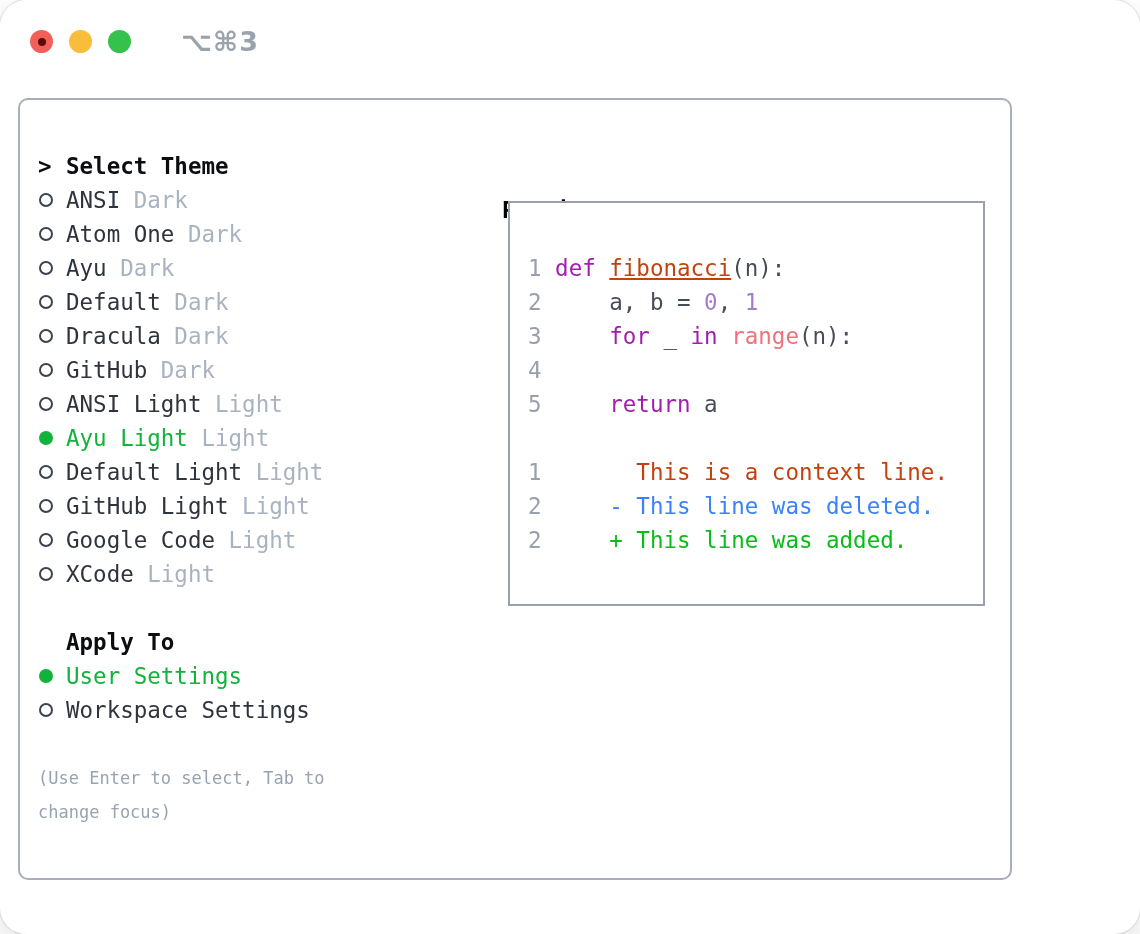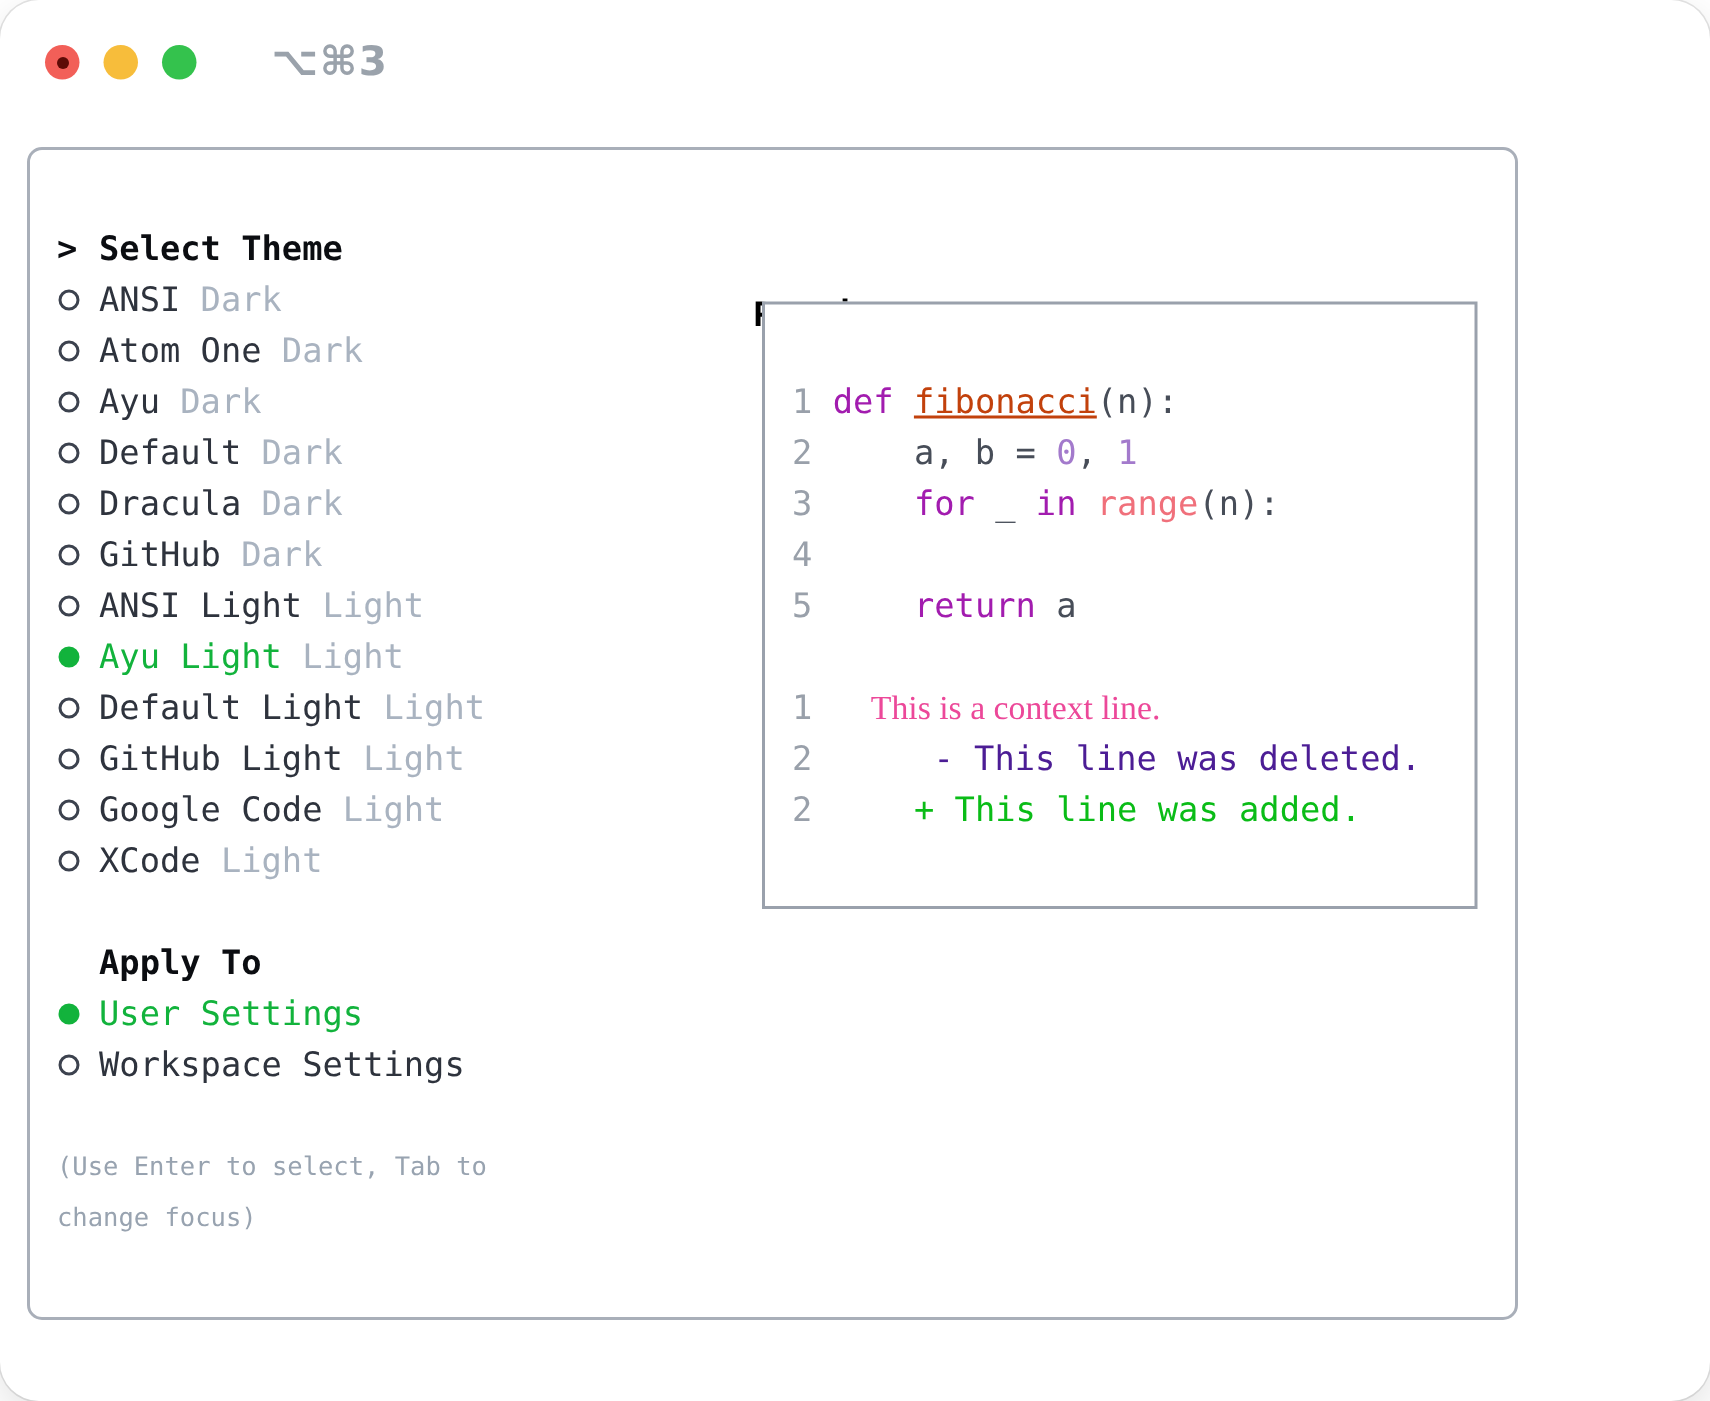--- a/index.html
+++ b/index.html
@@ -43,22 +43,22 @@
   .preview-box { position:absolute; left:508px; top:201px; width:477px; height:405px;
                  border:2px solid #9aa1ac; box-sizing:border-box; background:#ffffff; }
   .code-lines { position:absolute; left:528px; top:251px; }
   .code-line { height:34px; display:flex; align-items:center; font-size:22.5px; white-space:pre; }
   .tk-ln   { color:#99a0aa; }
   .tk-kw   { color:#a21caf; }
   .tk-fn   { color:#c2410c;text-decoration:underline; }
   .tk-num  { color:#a37acc; }
   .tk-call { color:#f0707b; }
   .tk-code { color:#474d58; }
-  .tk-ctx  { color:#ec4899;font-family:Liberation Serif, serif; }
-  .tk-del  { color:#4c1d95;margin-left:13px; }
+  .tk-ctx  { color:#c2410c; }
+  .tk-del  { color:#3b82f6; }
   .tk-add  { color:#0abc17;text-align:right; }
 </style>
 </head>
 <body>
 
 <div class="window">
 
   <div class="titlebar">
     <button class="light red">
       <span class="dot"></span>

